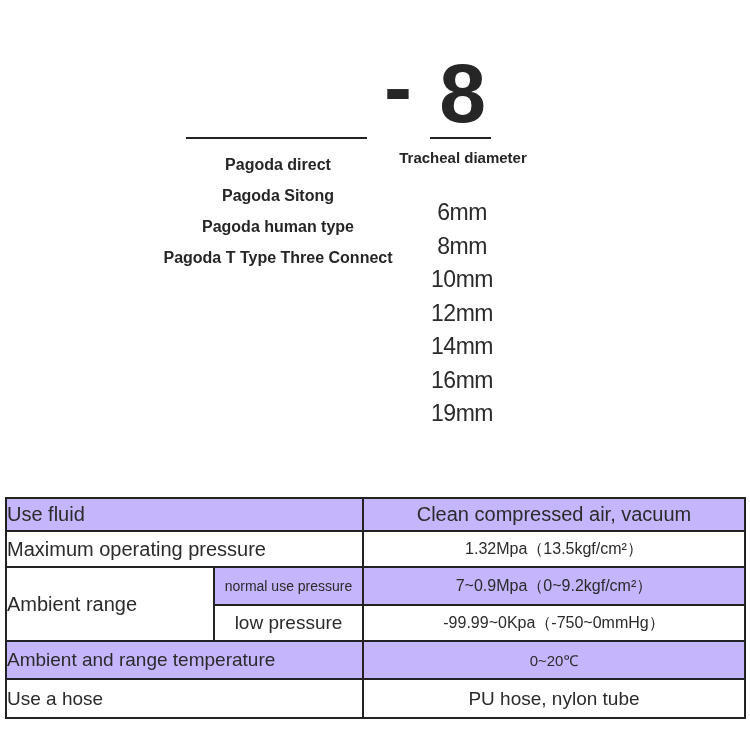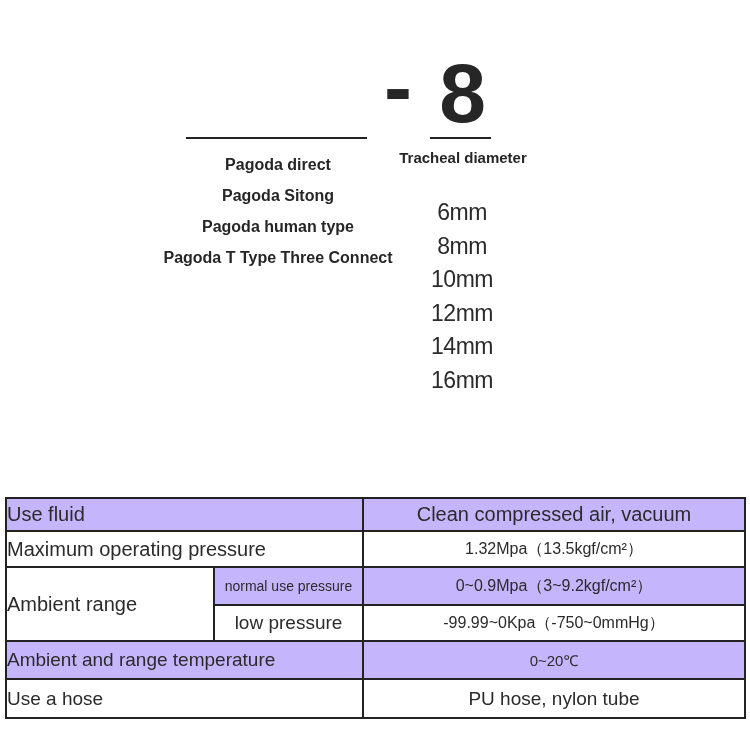--- a/index.html
+++ b/index.html
@@ -125,41 +125,42 @@
     <div class="type-item">Pagoda T Type Three Connect</div>
   </div>
 
   <div class="size-list">
     <div class="size-item">6mm</div>
     <div class="size-item">8mm</div>
     <div class="size-item">10mm</div>
     <div class="size-item">12mm</div>
     <div class="size-item">14mm</div>
     <div class="size-item">16mm</div>
+    <div class="size-item">19mm</div>
   </div>
 
   <table class="spec-table">
     <colgroup>
       <col style="width:208px">
       <col style="width:149px">
       <col style="width:382px">
     </colgroup>
     <tbody>
         <tr style="height:33px">
       <td colspan="2" class="lbl shade">Use fluid</td>
       <td class="val-lg shade">Clean compressed air, vacuum</td>
     </tr>
     <tr style="height:36px">
       <td colspan="2" class="lbl">Maximum operating pressure</td>
       <td class="val-sm">1.32Mpa（13.5kgf/cm²）</td>
     </tr>
     <tr style="height:38px">
       <td rowspan="2" class="lbl">Ambient range</td>
       <td class="sub-sm shade">normal use pressure</td>
-      <td class="val-sm shade">0~0.9Mpa（3~9.2kgf/cm²）</td>
+      <td class="val-sm shade">7~0.9Mpa（0~9.2kgf/cm²）</td>
     </tr>
     <tr style="height:36px">
       <td class="sub-lg">low pressure</td>
       <td class="val-sm">-99.99~0Kpa（-750~0mmHg）</td>
     </tr>
     <tr style="height:38px">
       <td colspan="2" class="lbl lbl-sm shade">Ambient and range temperature</td>
       <td class="val-xs shade">0~20℃</td>
     </tr>
     <tr style="height:39px">

